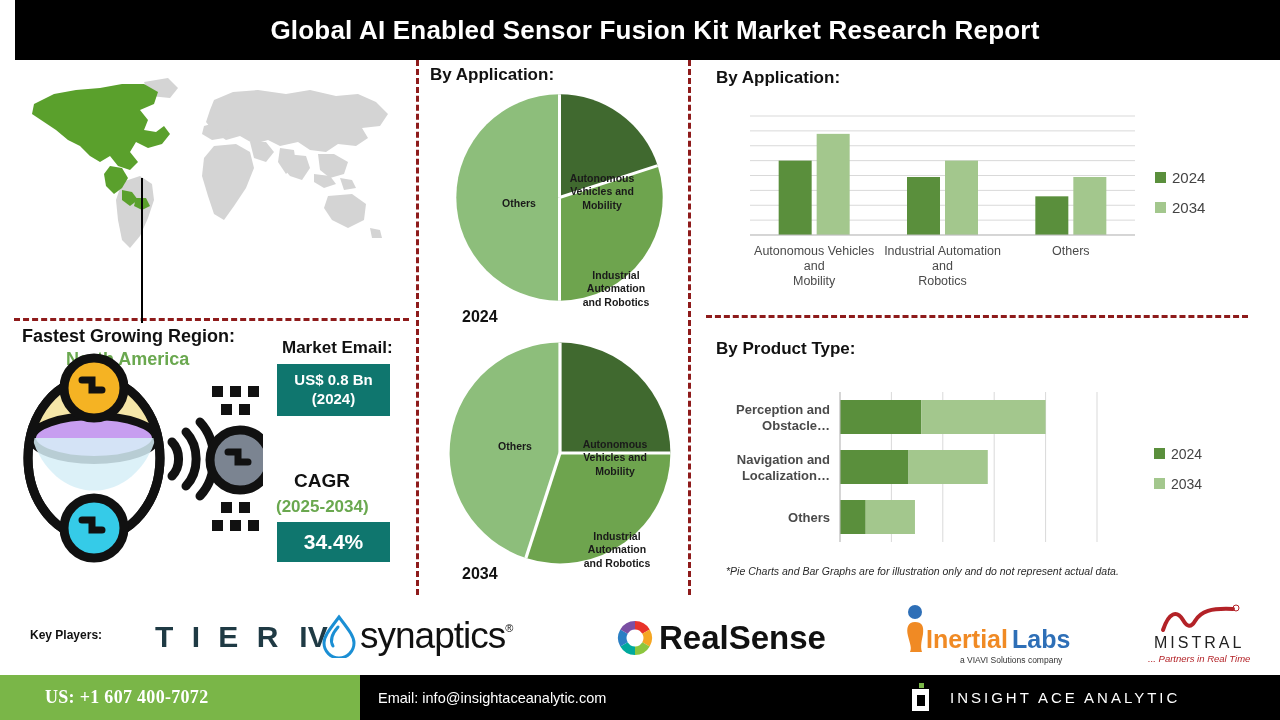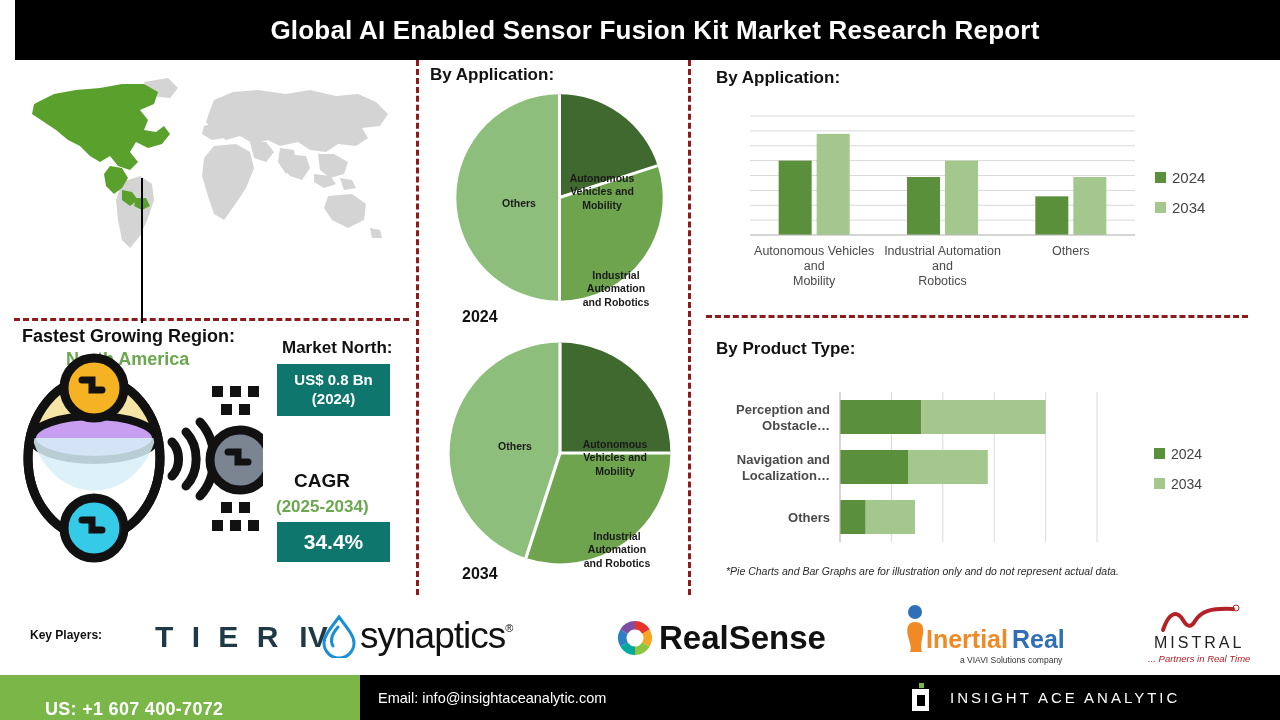--- a/index.html
+++ b/index.html
@@ -105,21 +105,21 @@
   }
   .players-label{
     position:absolute;left:30px;top:628px;font-size:12px;font-weight:bold;color:#111;
   }
   .logo{position:absolute;display:flex;align-items:center;}
 
   
   .footer{position:absolute;left:0;top:675px;width:1280px;height:45px;background:#000;}
   .footer-green{
     position:absolute;left:0;top:0;width:360px;height:45px;background:#7ab648;
-    display:flex;align-items:flex-end;
+    display:flex;align-items:center;font-family:Liberation Serif, serif;
   }
   .footer-phone{
     color:#fff;font-size:18px;font-weight:bold;padding-left:45px;letter-spacing:.3px;
   }
   .footer-email{
     position:absolute;left:378px;top:0;height:45px;display:flex;align-items:center;
     color:#fff;font-size:14.5px;
   }
   .footer-brand{
     position:absolute;left:910px;top:0;height:45px;display:flex;align-items:center;gap:14px;
@@ -213,21 +213,21 @@
             <rect x="231" y="54" width="11" height="11"></rect>
           <rect x="213" y="152" width="11" height="11"></rect>
             <rect x="231" y="152" width="11" height="11"></rect>
           <rect x="204" y="170" width="11" height="11"></rect>
             <rect x="222" y="170" width="11" height="11"></rect>
           <rect x="240" y="170" width="11" height="11"></rect>
         </g>
       </svg>
     </div>
 
-    <div class="ms-title">Market North:</div>
+    <div class="ms-title">Market Email:</div>
     <div class="green-box ms-box">
       <span>US$ 0.8 Bn</span>
       <span>(2024)</span>
     </div>
     <div class="cagr-title">CAGR</div>
     <div class="cagr-years">(2025-2034)</div>
     <div class="green-box cagr-box">
       <span>34.4%</span>
     </div>
 
@@ -383,21 +383,21 @@
     <span style="font-size:33px;font-weight:bold;color:#111;margin-left:4px;font-family:'Liberation Sans',sans-serif;">RealSense</span>
   </div>
 
   <div class="logo" style="left:900px;top:604px;flex-direction:column;align-items:flex-start;">
     <div style="display:flex;align-items:flex-end;">
       <svg width="30" height="50" viewBox="0 0 30 50">
         <circle cx="15" cy="8" r="7" fill="#2e6fb7"></circle>
         <path d="M15 18 C8 18 6 24 8 32 C10 40 12 44 10 48 L22 48 C20 42 22 36 23 30 C24 22 22 18 15 18 Z" fill="#f08a24"></path>
       </svg>
       <span style="font-size:25px;font-weight:bold;color:#f08a24;font-family:'Liberation Sans',sans-serif;margin-left:-4px;">Inertial</span>
-      <span style="font-size:25px;font-weight:bold;color:#2e6fb7;font-family:'Liberation Sans',sans-serif;margin-left:4px;">Real</span>
+      <span style="font-size:25px;font-weight:bold;color:#2e6fb7;font-family:'Liberation Sans',sans-serif;margin-left:4px;">Labs</span>
     </div>
     <div style="font-size:8.5px;color:#333;margin-left:60px;margin-top:1px;">a VIAVI Solutions company</div>
   </div>
 
   <div class="logo" style="left:1148px;top:604px;flex-direction:column;align-items:center;">
     <svg width="84" height="30" viewBox="0 0 84 30">
       <path d="M6 26 C12 8 20 6 26 16 C30 23 34 24 38 17 C44 7 54 4 76 5" fill="none" stroke="#b32227" stroke-width="4" stroke-linecap="round"></path>
       <circle cx="79" cy="4" r="3" fill="none" stroke="#b32227" stroke-width="1"></circle>
     </svg>
     <span style="font-size:16px;color:#222;letter-spacing:3px;font-family:'Liberation Sans',sans-serif;">MISTRAL</span>

